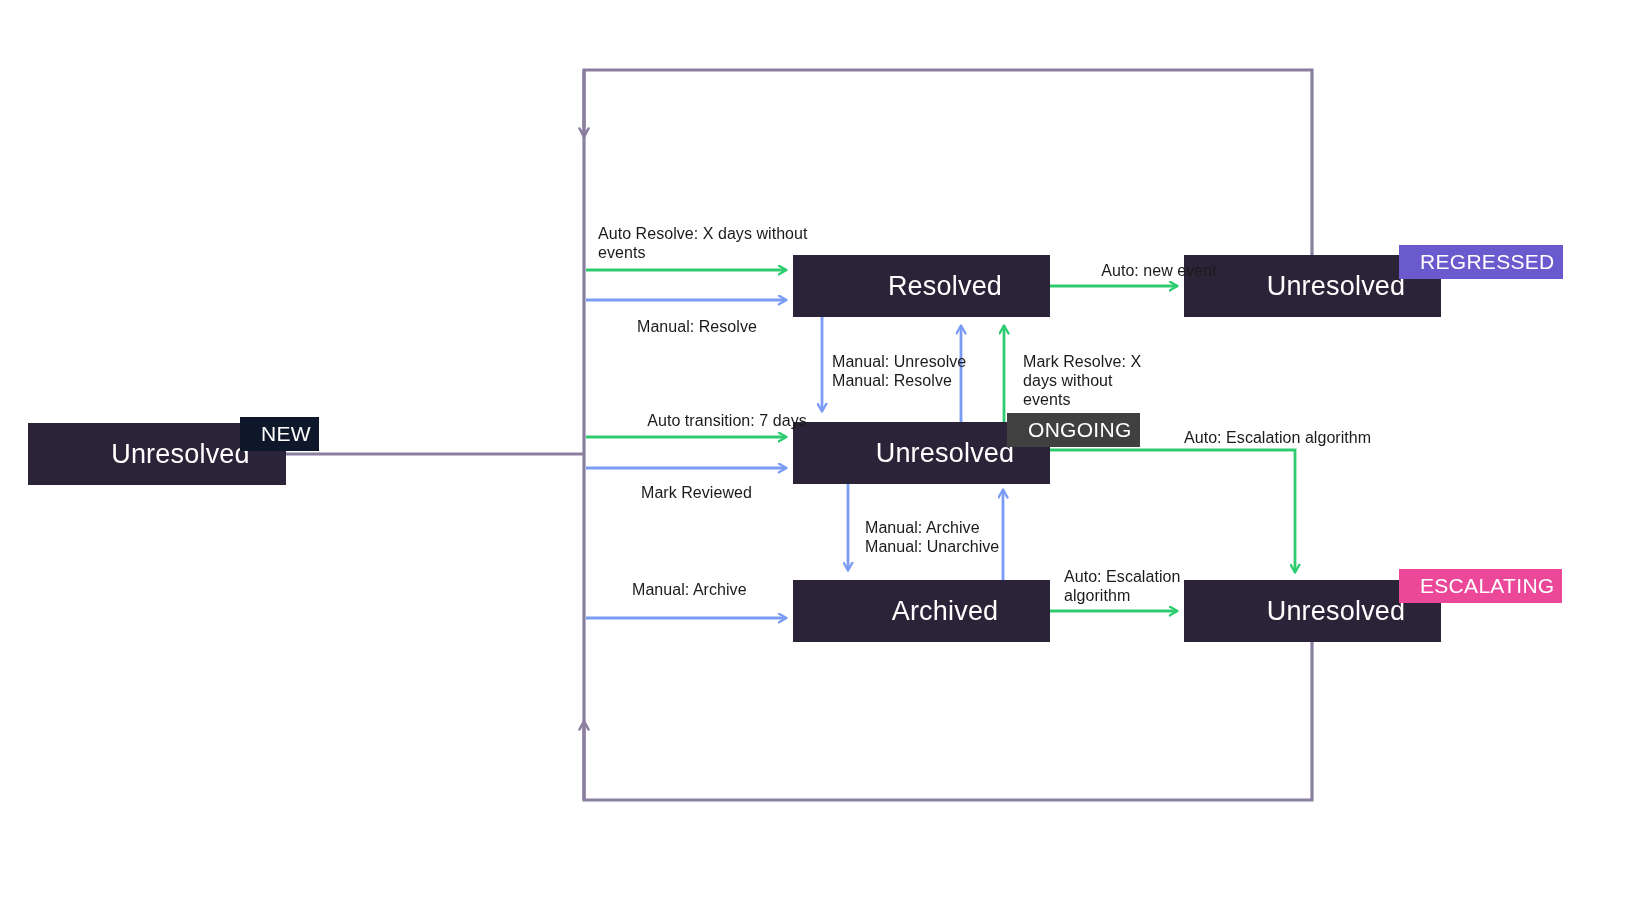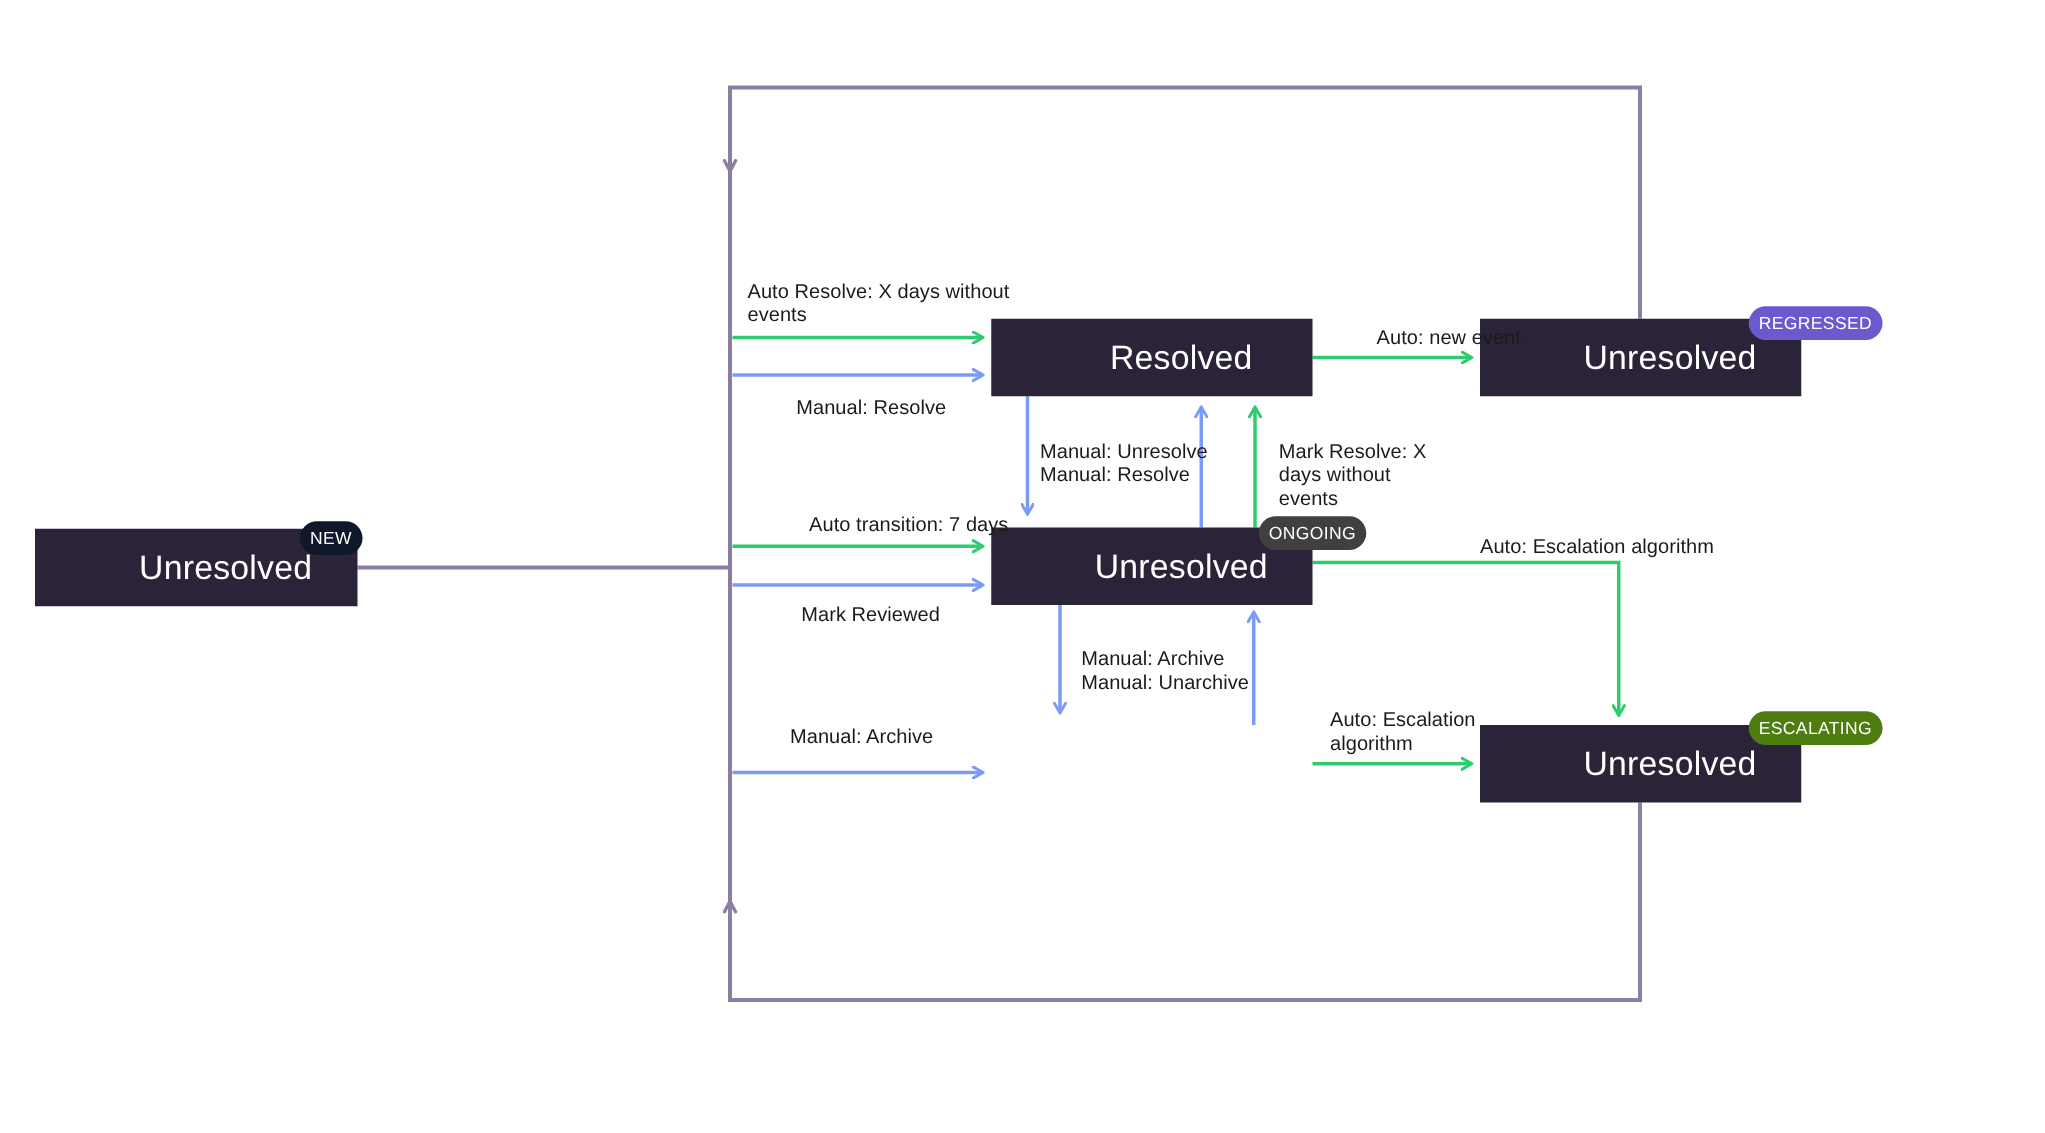--- a/index.html
+++ b/index.html
@@ -34,27 +34,26 @@
     justify-content: center;
     font-size: 27px;
     font-weight: 400;
     letter-spacing: 0.2px;
     box-sizing: border-box;
     padding-left: 47px;
   }
   .badge {
     position: absolute;
     color: #ffffff;
-    font-size: 14px;
+    font-size: 21px;
     line-height: 1;
-    padding: 6px 8px 7px 8px;
+    padding: 6px 8px 7px 21px;
     box-sizing: border-box;
     white-space: nowrap;
     letter-spacing: 0.3px;
-    border-radius: 14px;
   }
   .edge-label {
     position: absolute;
     color: #1b1b1b;
     font-size: 16px;
     line-height: 19px;
     white-space: pre-line;
     letter-spacing: 0.05px;
   }
 </style>
@@ -143,30 +142,31 @@
   </svg>
 
   <div class="node" style="left:28px; top:423px; width:258px; height:62px;">Unresolved</div>
 
   <div class="node" style="left:793px; top:255px; width:257px; height:62px;">Resolved</div>
 
   <div class="node" style="left:1184px; top:255px; width:257px; height:62px;">Unresolved</div>
 
   <div class="node" style="left:793px; top:422px; width:257px; height:62px;">Unresolved</div>
 
+  <div class="node" style="left:793px; top:580px; width:257px; height:62px;">Archived</div>
 
   <div class="node" style="left:1184px; top:580px; width:257px; height:62px;">Unresolved</div>
 
   <div class="badge" style="left:240px; top:417px; background:#0f172a;">NEW</div>
 
   <div class="badge" style="left:1399px; top:245px; background:#6A5ACD;">REGRESSED</div>
 
   <div class="badge" style="left:1007px; top:413px; background:#404040;">ONGOING</div>
 
-  <div class="badge" style="left:1399px; top:569px; background:#4d7c0f;">ESCALATING</div>
+  <div class="badge" style="left:1399px; top:569px; background:#ec4899;">ESCALATING</div>
 
   <div class="edge-label" style="left:598px; top:224px; width:300px;">Auto Resolve: X days without
 events</div>
 
   <div class="edge-label" style="left:637px; top:317px; width:210px;">Manual: Resolve</div>
 
   <div class="edge-label" style="left:1064px; top:261px; width:190px;text-align:center;">Auto: new event</div>
 
   <div class="edge-label" style="left:832px; top:352px; width:215px;">Manual: Unresolve
 Manual: Resolve</div>

